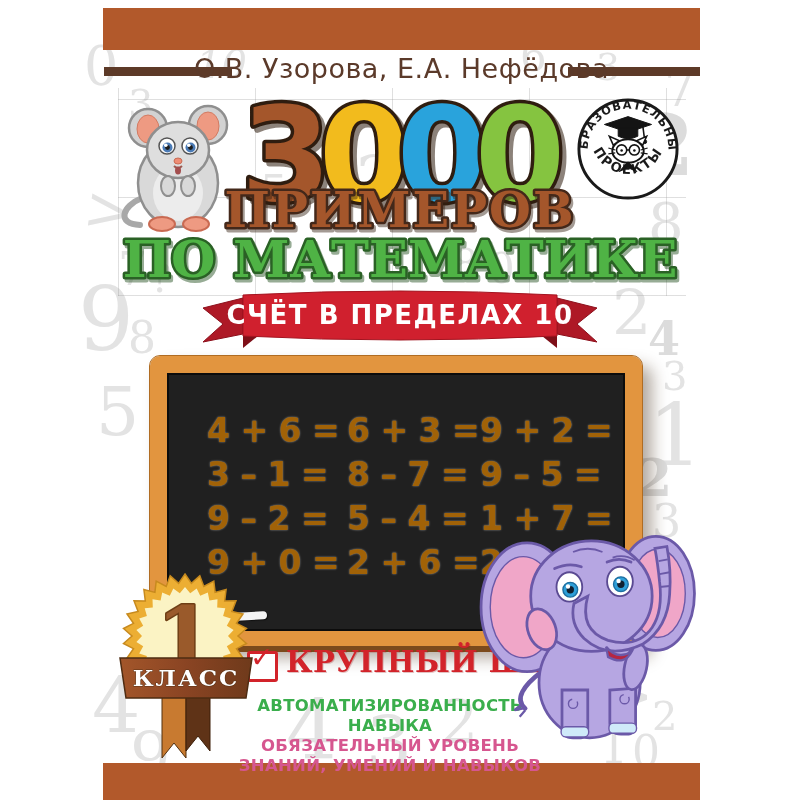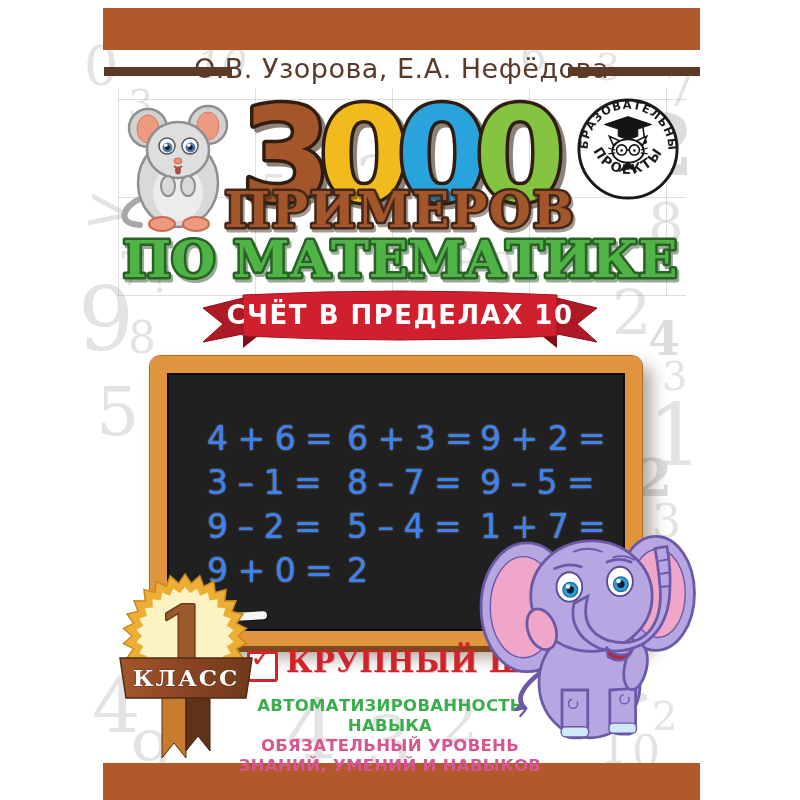--- a/index.html
+++ b/index.html
@@ -36,22 +36,22 @@
     text-anchor:middle;}
   
   .chalkboard{position:absolute;left:150px;top:356px;width:492px;height:292px;z-index:3;
     box-sizing:border-box;border:17px solid #e2953f;border-radius:10px;background:#202020;
     box-shadow:10px 10px 16px rgba(60,38,15,.40), inset 0 0 0 2px #0c0c0c;
     outline:1px solid #b06c22;}
   .board-strip{position:absolute;left:152px;top:646px;width:488px;height:6px;background:#7b4a1c;
     border-radius:3px;z-index:3;}
   .eq-grid{position:absolute;left:207px;top:409px;width:390px;height:178px;z-index:4;
     display:grid;grid-template-columns:140px 133px 117px;grid-auto-rows:44px;}
-  .eq{color:#3b82f6;font-size:33px;font-weight:400;letter-spacing:-.5px;line-height:44px;
-    text-shadow:0 0 2px rgba(255,255,255,.55);white-space:nowrap;margin-top:8px;}
+  .eq{color:#a16207;font-size:33px;font-weight:700;letter-spacing:-.5px;line-height:44px;
+    text-shadow:0 0 2px rgba(255,255,255,.55);white-space:nowrap;}
   .chalk{position:absolute;left:233px;top:612px;width:34px;height:8px;background:#f4f4f4;
     border-radius:4px;transform:rotate(-3deg);z-index:5;box-shadow:1px 1px 1px rgba(0,0,0,.5);}
   
   .checkbox{position:absolute;left:247px;top:651px;width:25px;height:25px;z-index:4;
     border:3px solid #d2232a;border-radius:3px;background:#fff;}
   .checkmark{position:absolute;left:250px;top:641px;z-index:5;color:#d2232a;
     font-size:28px;font-weight:700;}
   .feature-label{position:absolute;left:286px;top:645px;z-index:4;color:#d2232a;
     font-family:"DejaVu Serif",serif;font-weight:700;font-size:29px;letter-spacing:.5px;
     text-shadow:1px 1px 0 rgba(150,20,20,.25);}
@@ -140,20 +140,21 @@
       <div class="eq">4 + 6 =</div>
       <div class="eq">6 + 3 =</div>
       <div class="eq">9 + 2 =</div>
       <div class="eq">3 – 1 =</div>
       <div class="eq">8 – 7 =</div>
       <div class="eq">9 – 5 =</div>
       <div class="eq">9 – 2 =</div>
       <div class="eq">5 – 4 =</div>
       <div class="eq">1 + 7 =</div>
       <div class="eq">9 + 0 =</div>
+      <div class="eq">2 + 6 =</div>
       <div class="eq">2</div>
     </div>
   <div class="chalk"></div>
 
   <svg class="sv" style="left:112px;top:98px;z-index:3;" width="140" height="138" viewBox="0 0 140 138">
     <path d="M30,100 C10,108 4,126 28,127" stroke="#a8a8a8" stroke-width="6" fill="none" stroke-linecap="round"></path>
     <g>
       <circle cx="36" cy="30" r="19" fill="#d2d2d2" stroke="#8f8f8f" stroke-width="2.5"></circle>
       <ellipse cx="36" cy="31" rx="11" ry="14" fill="#ee9a82" stroke="#d27b62"></ellipse>
       <circle cx="96" cy="27" r="19" fill="#d2d2d2" stroke="#8f8f8f" stroke-width="2.5"></circle>

